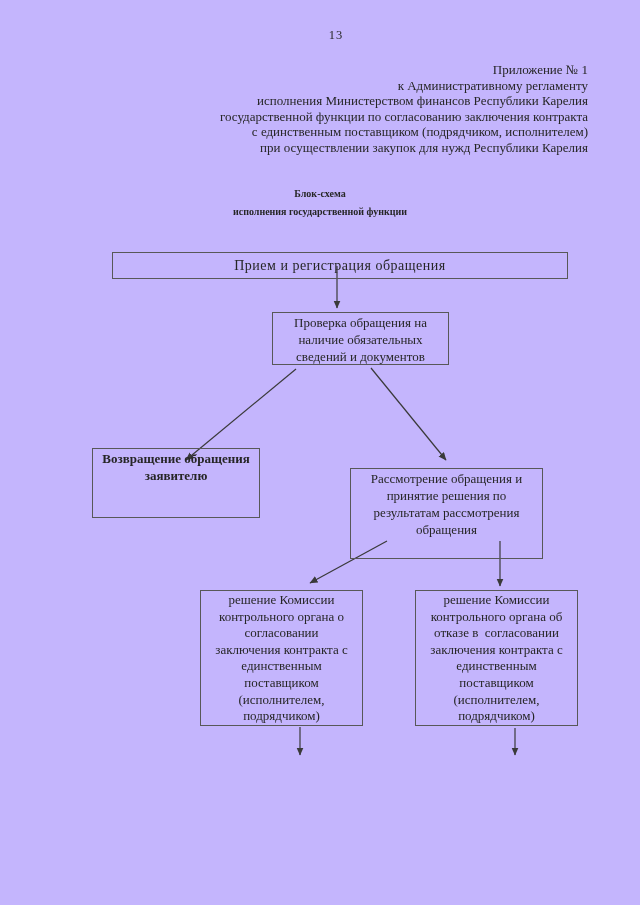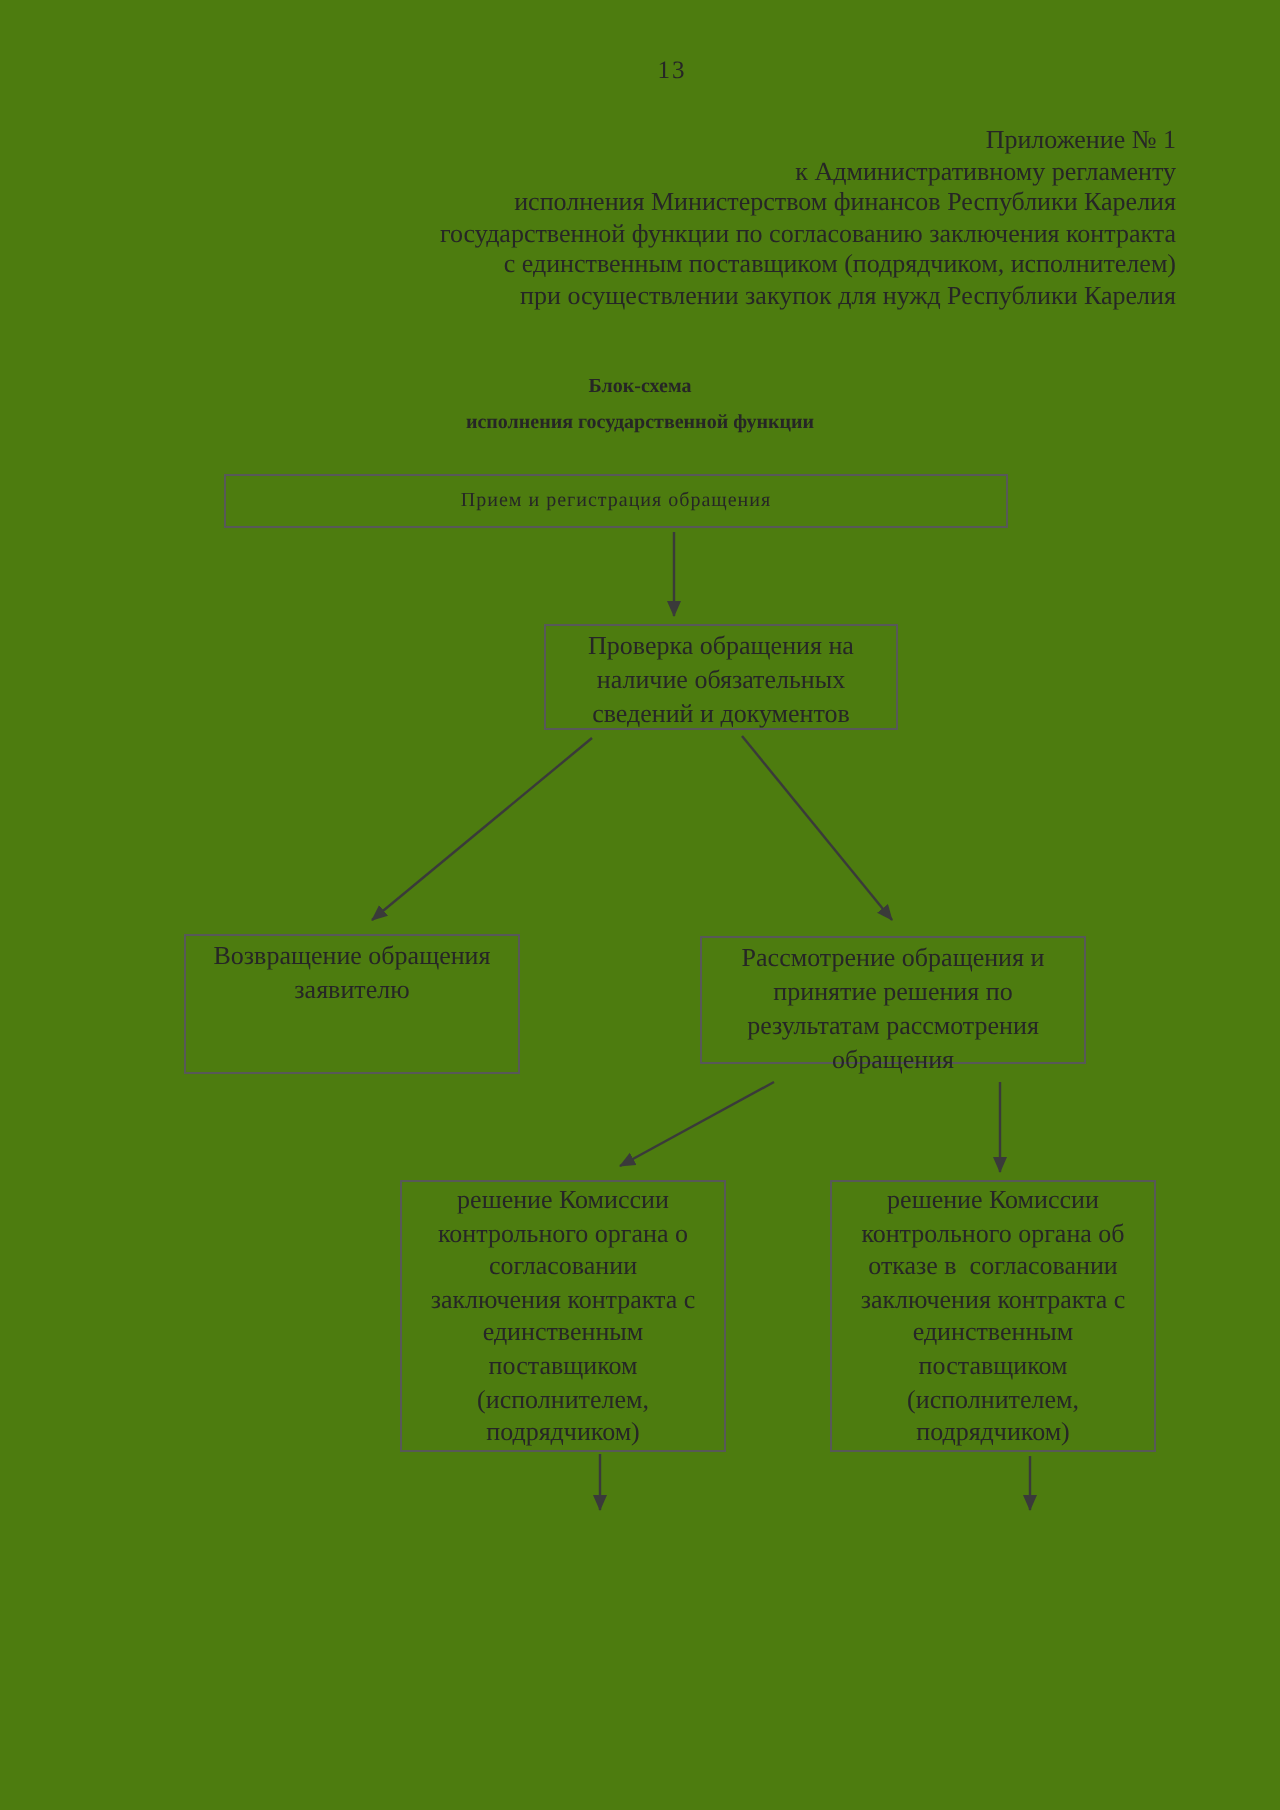--- a/index.html
+++ b/index.html
@@ -6,21 +6,21 @@
   html, body {
     margin: 0;
     padding: 0;
     background: #ffffff;
   }
   .page {
     position: relative;
     width: 640px;
     height: 905px;
     margin: 0 auto;
-    background: #4d7c0f;
+    background: #c4b5fd;
     font-family: "Liberation Serif", "DejaVu Serif", serif;
     color: #262626;
     overflow: hidden;
   }
 
   .page-number {
     position: absolute;
     top: 28px;
     left: 16px;
     width: 640px;
@@ -68,27 +68,27 @@
     box-sizing: border-box;
     border: 1.4px solid #585858;
     background: transparent;
     text-align: center;
     font-size: 13px;
     line-height: 17px;
     white-space: pre-wrap;
     padding-top: 1px;
   }
   .n-receive {
-    left: 112px; top: 237px; width: 392px; height: 27px;
+    left: 112px; top: 252px; width: 456px; height: 27px;
     display: flex; align-items: center; justify-content: center;
-    font-size: 10px; letter-spacing: 0.5px; padding-top: 0;
+    font-size: 14px; letter-spacing: 0.5px; padding-top: 0;
   }
   .n-check    { left: 260px; top: 312px; width: 177px; height: 53px; margin-left: 12px; }
-  .n-return   { left:  92px; top: 467px; width: 168px; height: 70px; }
-  .n-consider { left: 350px; top: 468px; width: 193px; height: 64px; }
+  .n-return   { left:  92px; top: 448px; width: 168px; height: 70px; font-weight: bold; }
+  .n-consider { left: 350px; top: 468px; width: 193px; height: 91px; }
   .n-approve  { left: 200px; top: 590px; width: 163px; height: 136px; line-height: 16.6px; }
   .n-refuse   { left: 415px; top: 590px; width: 163px; height: 136px; line-height: 16.6px; }
   .n-send {
     left: 228px; top: 758px; width: 345px; height: 30px;
     display: flex; align-items: center; justify-content: center;
     font-size: 13.5px; letter-spacing: 0.3px; padding-top: 0;
   }
 </style>
 </head>
 <body>

